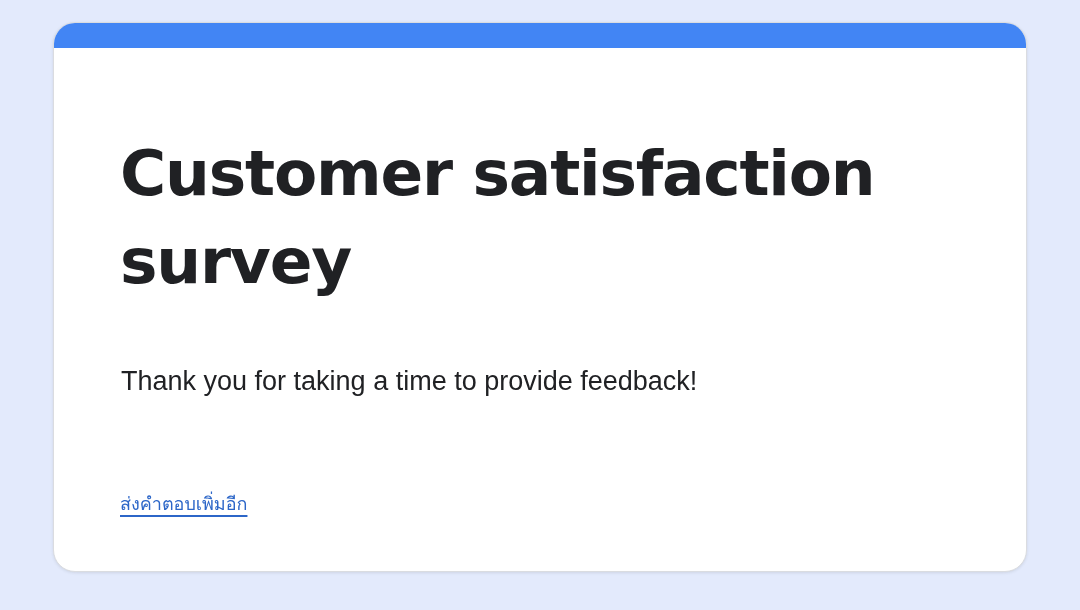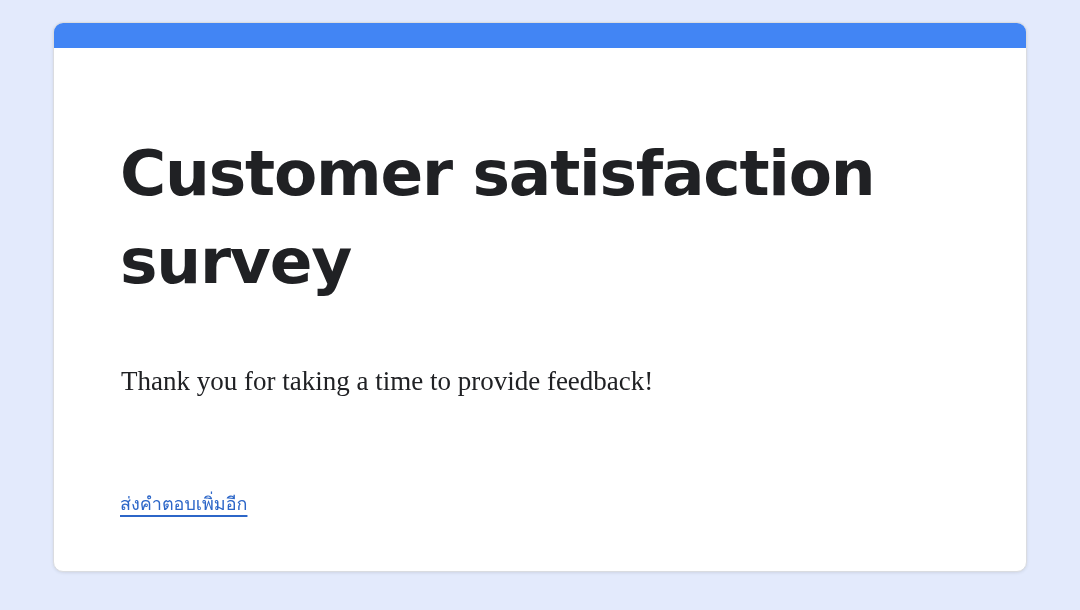--- a/index.html
+++ b/index.html
@@ -23,21 +23,21 @@
 
   
   #form-card {
     position: absolute;
     left: 53px;
     top: 22px;
     width: 974px;
     height: 550px;
     background: #ffffff;
     border: 1px solid #dadce0;
-    border-radius: 10px;
+    border-radius: 22px;
     box-sizing: border-box;
     box-shadow: 0 1px 3px rgba(60, 64, 67, 0.12);
     overflow: hidden;
   }
 
   
   #card-banner {
     position: absolute;
     left: 0;
     top: 0;
@@ -70,21 +70,21 @@
     color: #202124;
     white-space: pre-wrap;
   }
 
   #confirmation-message {
     position: absolute;
     left: 67px;
     top: 315px;
     width: 840px;
     margin: 0;
-    font-family: Liberation Serif, serif;
+    font-family: Liberation Sans, sans-serif;
     font-size: 27px;
     font-weight: 400;
     line-height: 36px;
     letter-spacing: 0px;
     color: #202124;
   }
 
   #submit-another-link {
     position: absolute;
     left: 66px;

